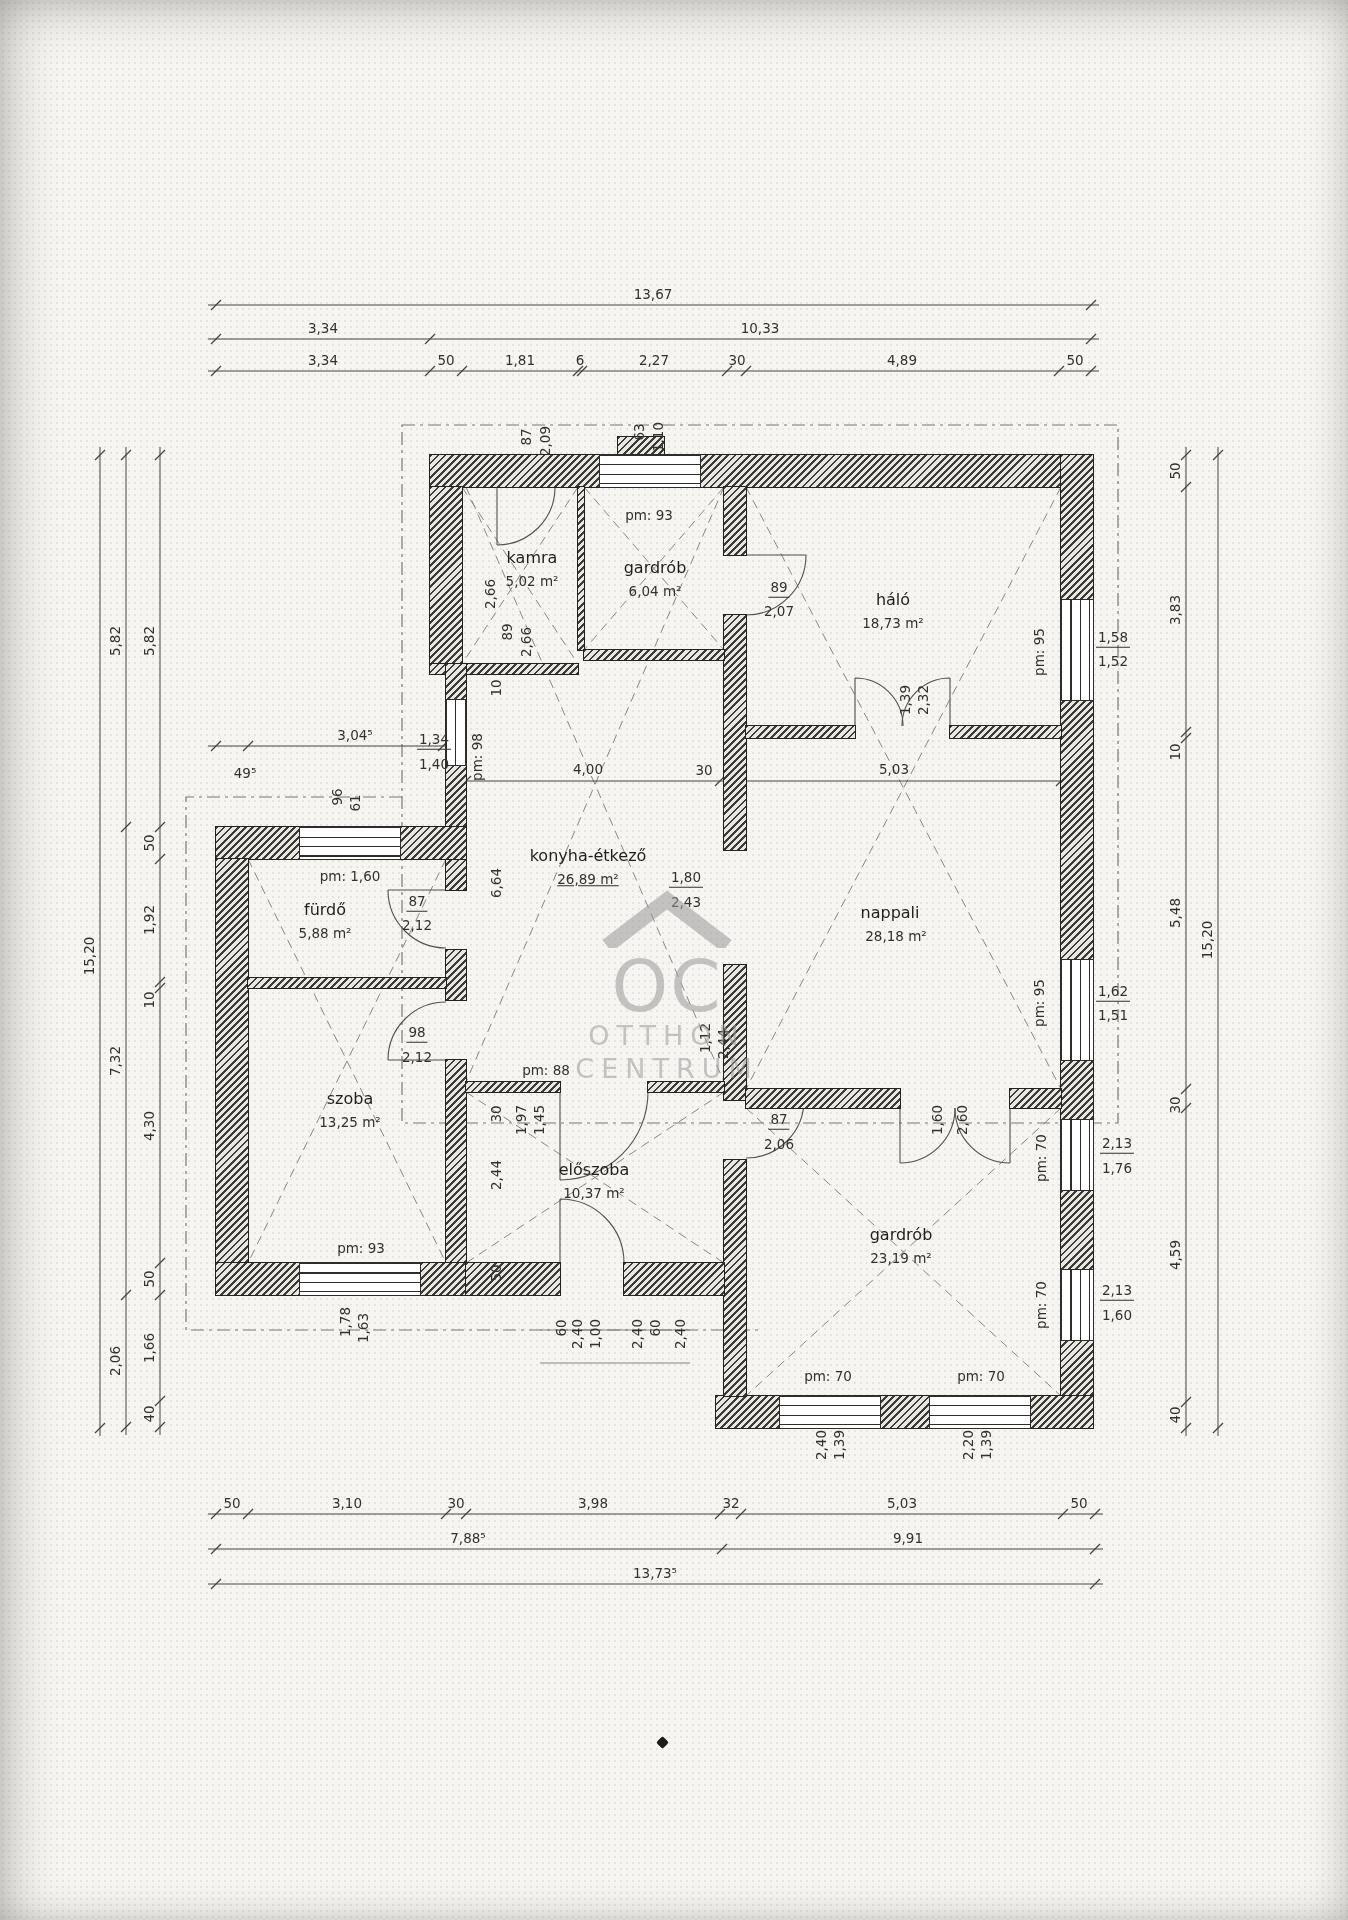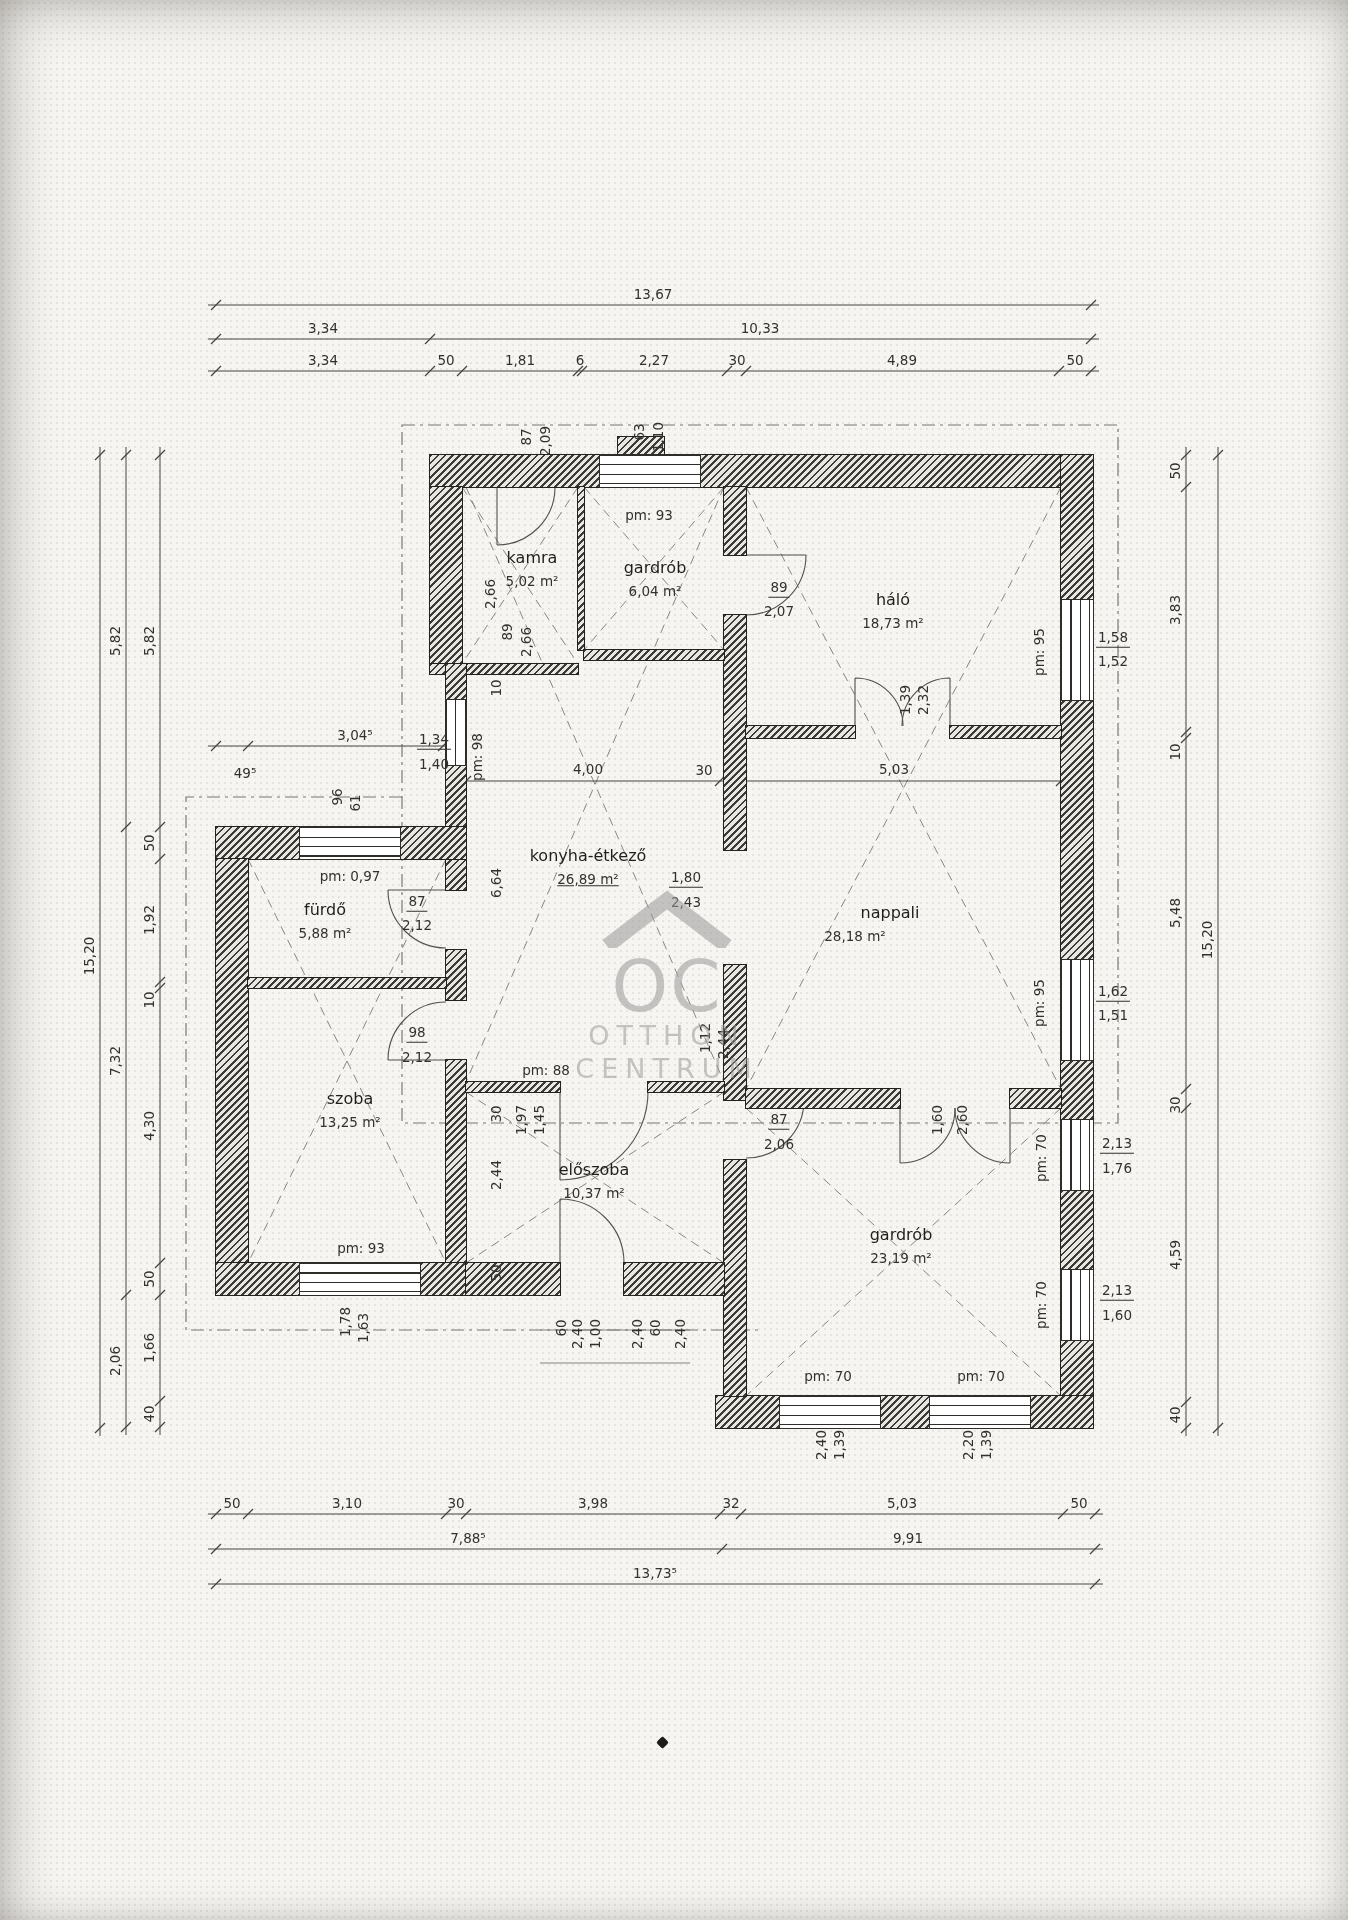--- a/index.html
+++ b/index.html
@@ -251,21 +251,21 @@
         <span class="lbl" style="left: 245px; top: 736px; margin-top: 38px;">49⁵</span>
         <span class="lbl" style="left: 355px; top: 736px;">3,04⁵</span>
         <span class="lbl u" style="left: 434px; top: 741px;">1,34</span>
         <span class="lbl" style="left: 434px; top: 765px;">1,40</span>
         <span class="lbl v" style="left: 478px; top: 757px;">pm: 98</span>
         <span class="lbl v" style="left: 338px; top: 797px;">96</span>
         <span class="lbl v" style="left: 356px; top: 803px;">61</span>
         <span class="lbl" style="left: 588px; top: 770px;">4,00</span>
         <span class="lbl" style="left: 704px; top: 771px;">30</span>
         <span class="lbl" style="left: 894px; top: 770px;">5,03</span>
-        <span class="lbl" style="left: 350px; top: 877px;">pm: 0,97</span>
+        <span class="lbl" style="left: 350px; top: 877px;">pm: 1,60</span>
         <span class="lbl u" style="left: 417px; top: 903px;">87</span>
         <span class="lbl" style="left: 417px; top: 926px;">2,12</span>
         <span class="lbl v" style="left: 497px; top: 883px;">6,64</span>
         <span class="lbl u" style="left: 686px; top: 879px;">1,80</span>
         <span class="lbl" style="left: 686px; top: 903px;">2,43</span>
         <span class="lbl v" style="left: 1040px; top: 1003px;">pm: 95</span>
         <span class="lbl u" style="left: 1113px; top: 993px;">1,62</span>
         <span class="lbl" style="left: 1113px; top: 1016px;">1,51</span>
         <span class="lbl u" style="left: 417px; top: 1034px;">98</span>
         <span class="lbl" style="left: 417px; top: 1058px;">2,12</span>
@@ -304,21 +304,21 @@
         <span class="lbl v" style="left: 987px; top: 1445px;">1,39</span>
         <span class="lbl r" style="left: 532px; top: 558px;">kamra</span>
         <span class="lbl ra" style="left: 532px; top: 582px;">5,02 m²</span>
         <span class="lbl r" style="left: 655px; top: 568px;">gardrób</span>
         <span class="lbl ra" style="left: 655px; top: 592px;">6,04 m²</span>
         <span class="lbl r" style="left: 893px; top: 600px;">háló</span>
         <span class="lbl ra" style="left: 893px; top: 624px;">18,73 m²</span>
         <span class="lbl r" style="left: 588px; top: 856px;">konyha-étkező</span>
         <span class="lbl ra" style="left: 588px; top: 880px; text-decoration: underline;">26,89 m²</span>
         <span class="lbl r" style="left: 890px; top: 913px;">nappali</span>
-        <span class="lbl ra" style="left: 855px; top: 937px;">28,18 m²</span>
+        <span class="lbl ra" style="left: 896px; top: 937px;">28,18 m²</span>
         <span class="lbl r" style="left: 325px; top: 910px;">fürdő</span>
         <span class="lbl ra" style="left: 325px; top: 934px;">5,88 m²</span>
         <span class="lbl r" style="left: 350px; top: 1099px;">szoba</span>
         <span class="lbl ra" style="left: 350px; top: 1123px;">13,25 m²</span>
         <span class="lbl r" style="left: 594px; top: 1170px;">előszoba</span>
         <span class="lbl ra" style="left: 594px; top: 1194px;">10,37 m²</span>
         <span class="lbl r" style="left: 901px; top: 1235px;">gardrób</span>
         <span class="lbl ra" style="left: 901px; top: 1259px;">23,19 m²</span>
       </div>
 

